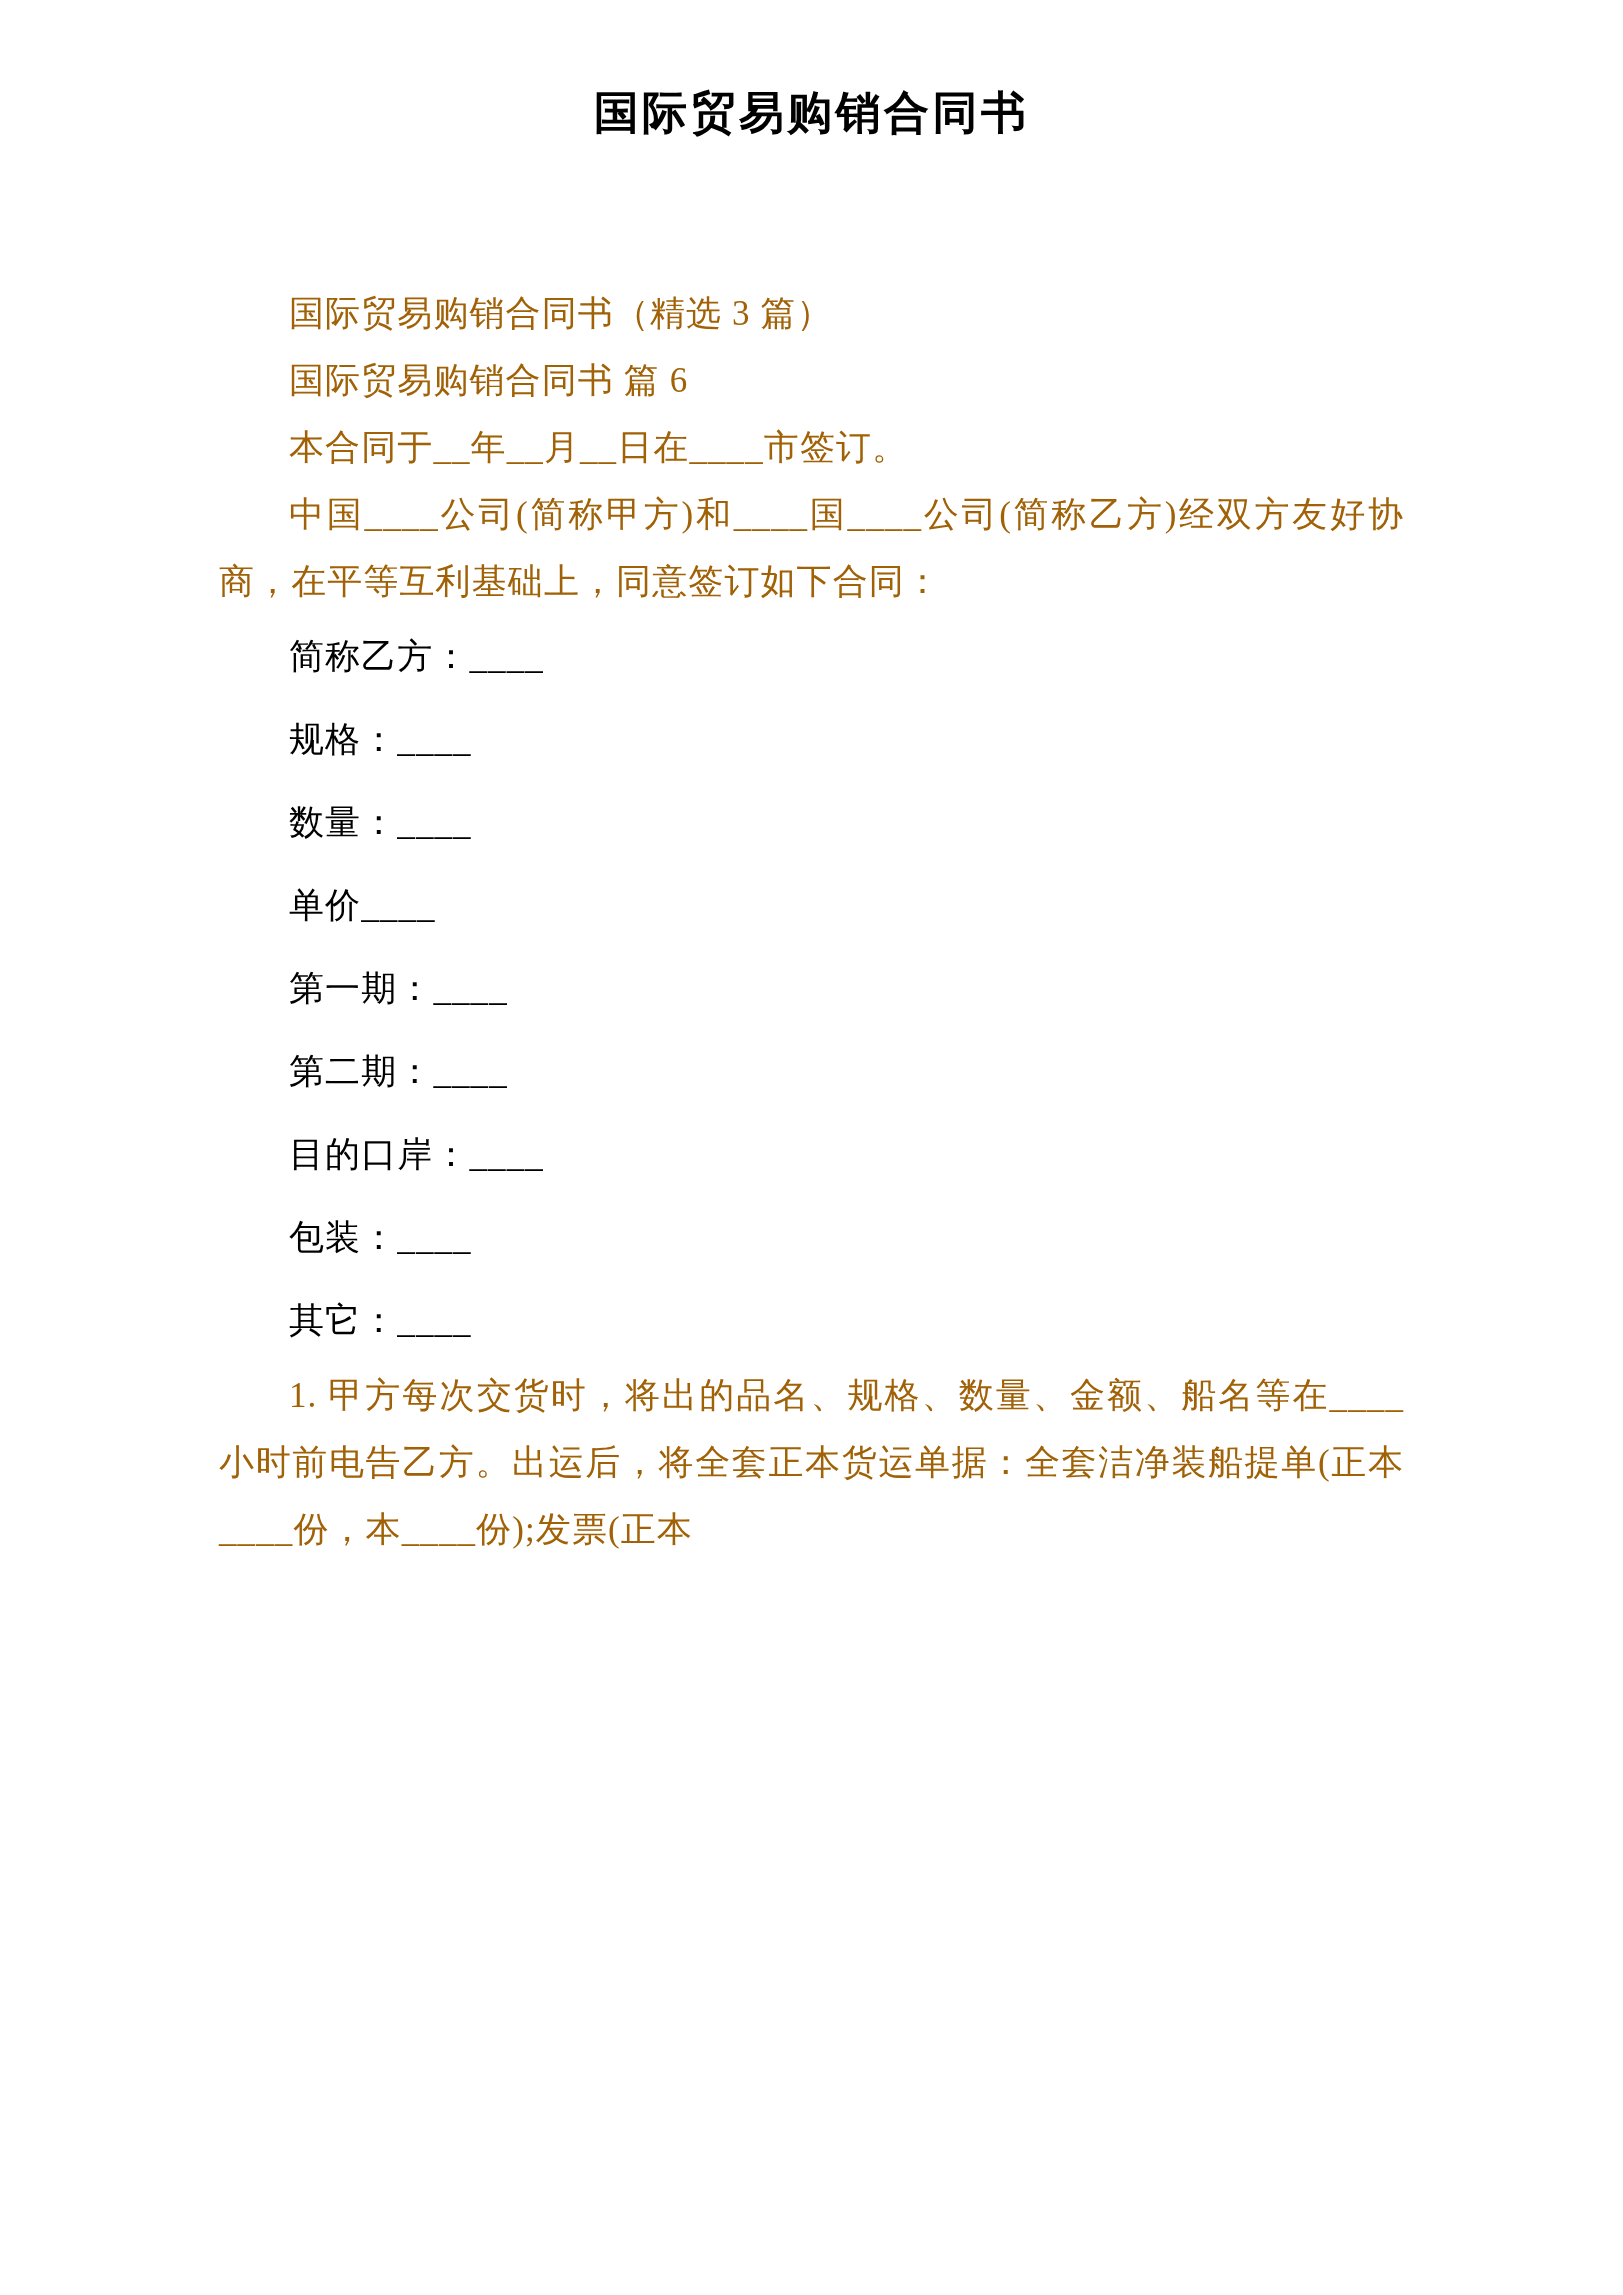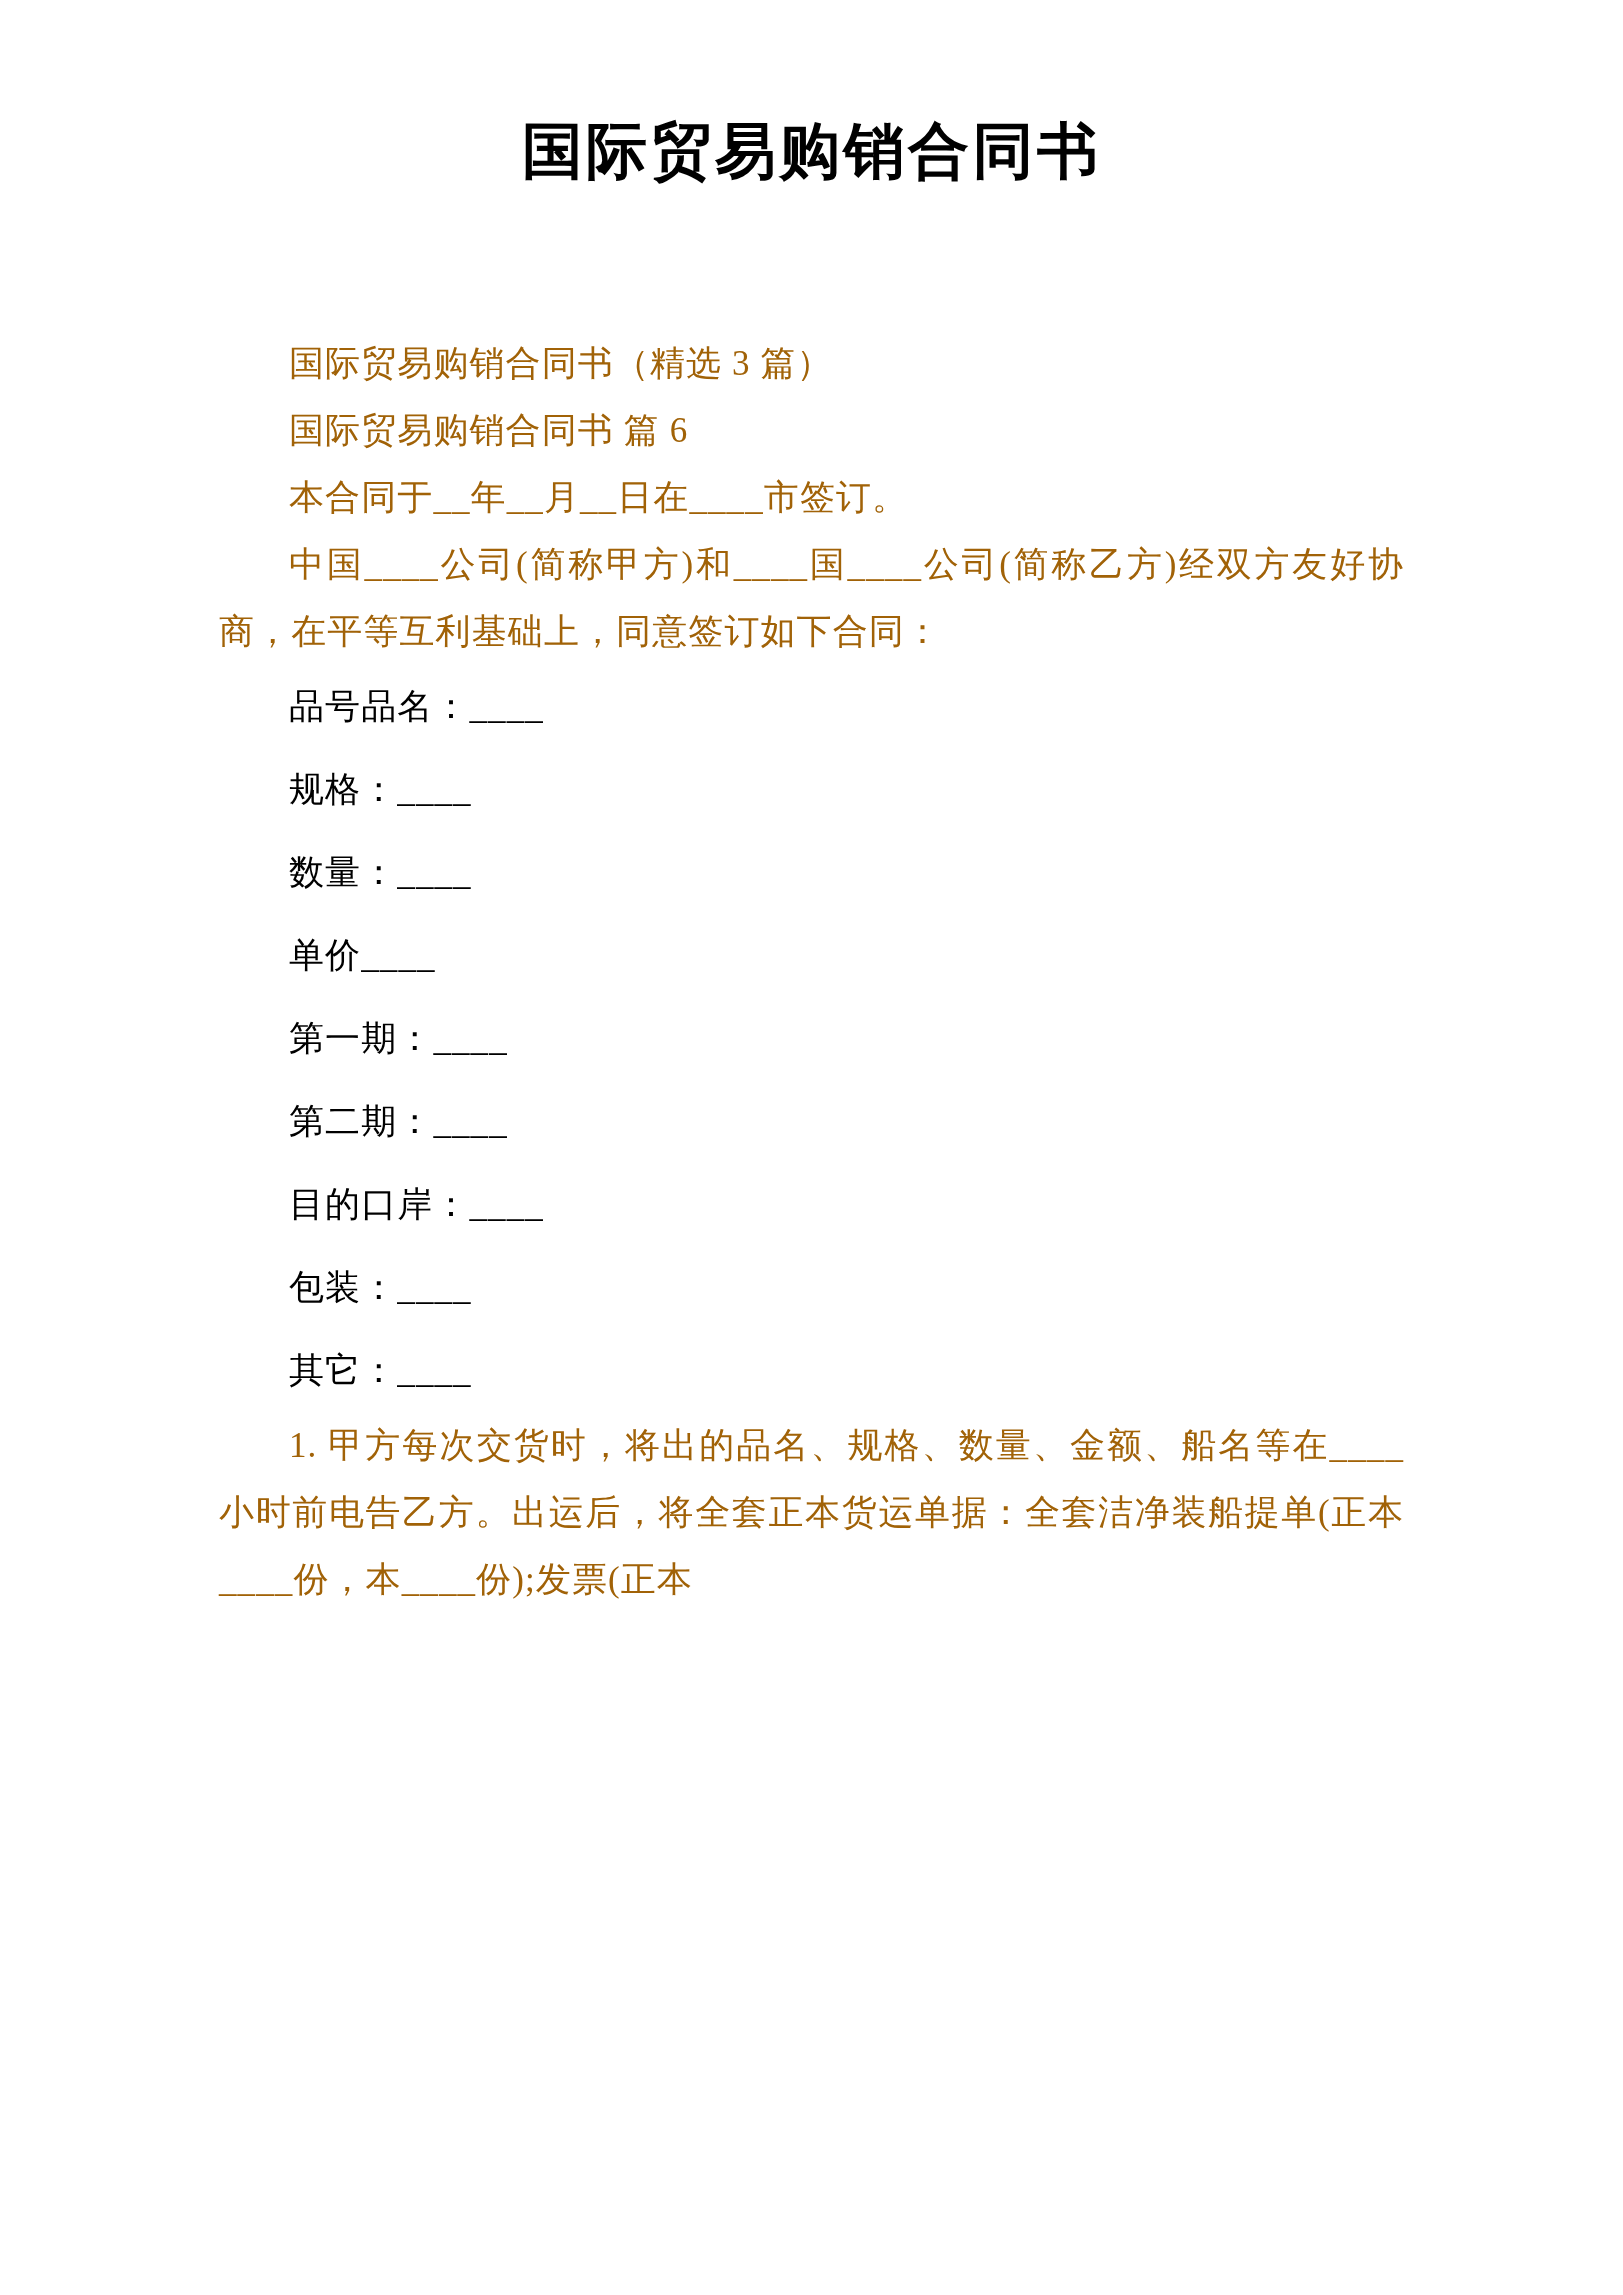--- a/index.html
+++ b/index.html
@@ -17,24 +17,24 @@
     background: #ffffff;
     position: relative;
     box-sizing: border-box;
     padding: 0;
     overflow: hidden;
   }
   .doc-title {
     text-align: center;
     font-family: "Liberation Sans", "DejaVu Sans", sans-serif;
     font-weight: bold;
-    font-size: 61px;
+    font-size: 45px;
     letter-spacing: 3.4px;
     margin: 0;
-    padding-top: 111px;
+    padding-top: 83px;
     color: #000000;
   }
   .body-wrap {
     padding: 0 219px 0 219px;
     margin-top: 137px;
   }
   .para {
     font-size: 35px;
     line-height: 67px;
     letter-spacing: 1.1px;
@@ -65,21 +65,21 @@
 
     <p class="para indent">国际贸易购销合同书（精选 3 篇）</p>
 
     <p class="para indent">国际贸易购销合同书  篇 6</p>
 
     <p class="para indent">本合同于__年__月__日在____市签订。</p>
 
     <p class="para indent">中国____公司(简称甲方)和____国____公司(简称乙方)经双方友好协商，在平等互利基础上，同意签订如下合同：</p>
 
 
-    <p class="field-para">品号品名：____</p>
+    <p class="field-para">简称乙方：____</p>
     <p class="field-para">规格：____</p>
     <p class="field-para">数量：____</p>
     <p class="field-para">单价____</p>
     <p class="field-para">第一期：____</p>
     <p class="field-para">第二期：____</p>
     <p class="field-para">目的口岸：____</p>
     <p class="field-para">包装：____</p>
     <p class="field-para">其它：____</p>
 
     <p class="para indent">1. 甲方每次交货时，将出的品名、规格、数量、金额、船名等在____小时前电告乙方。出运后，将全套正本货运单据：全套洁净装船提单(正本____份，本____份);发票(正本</p>

